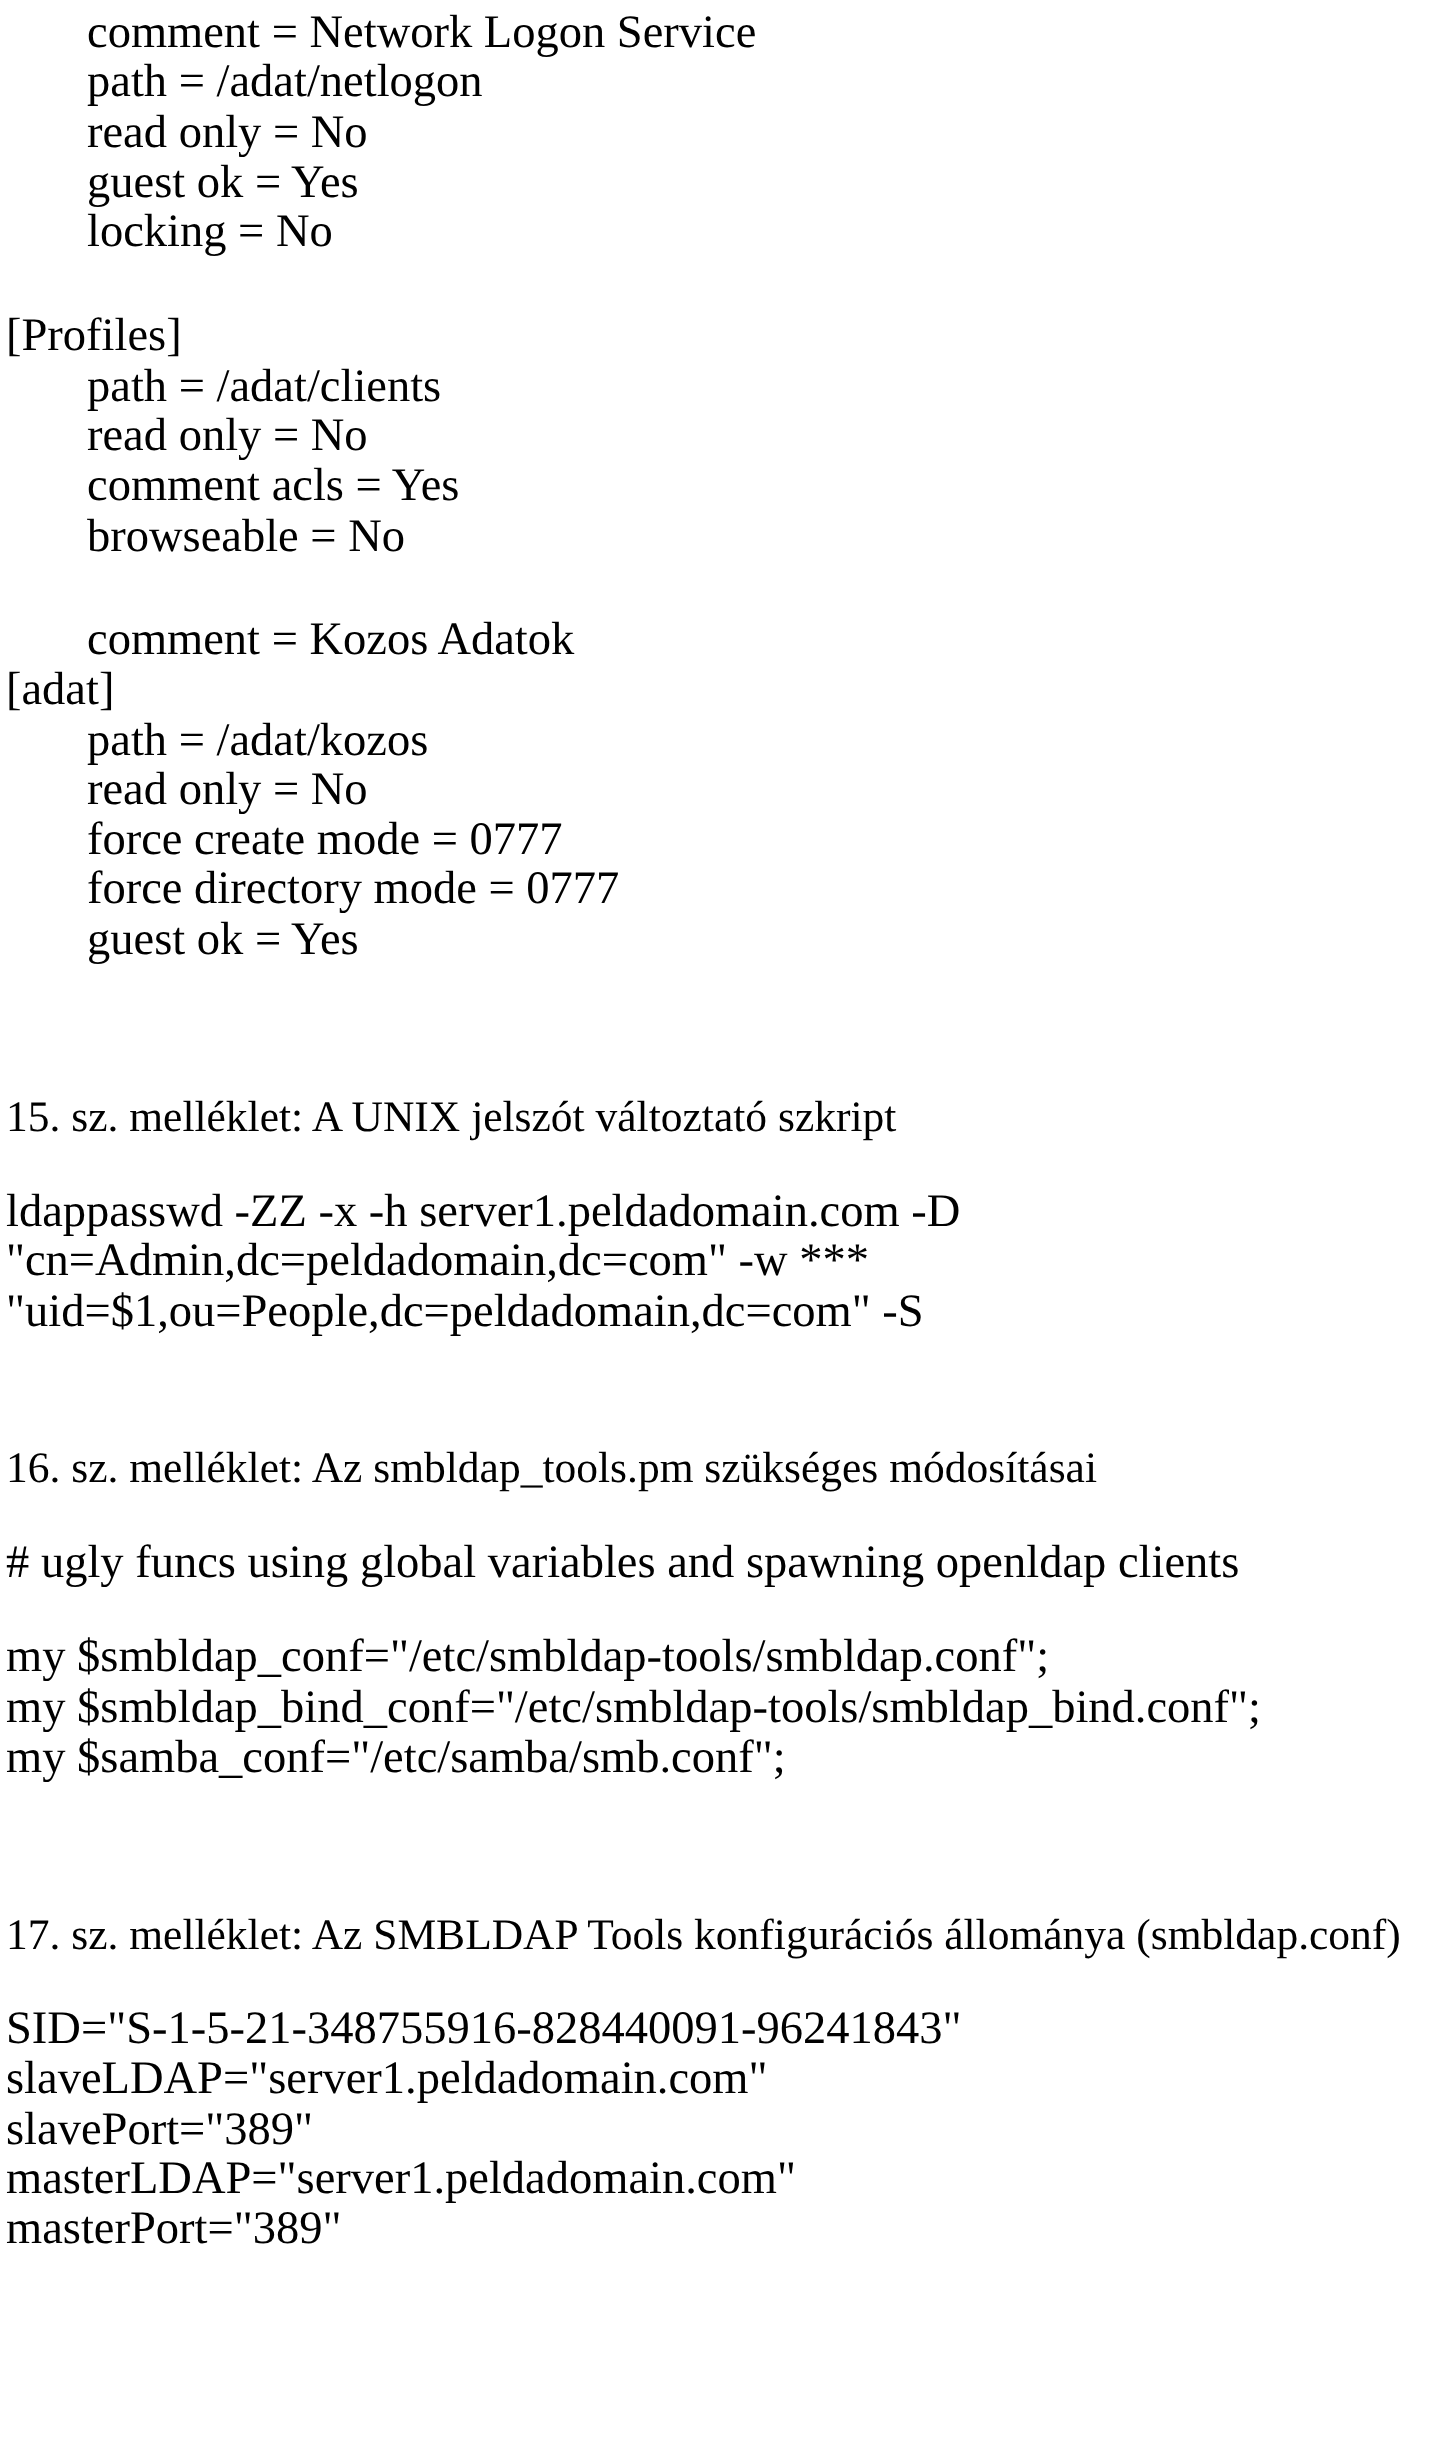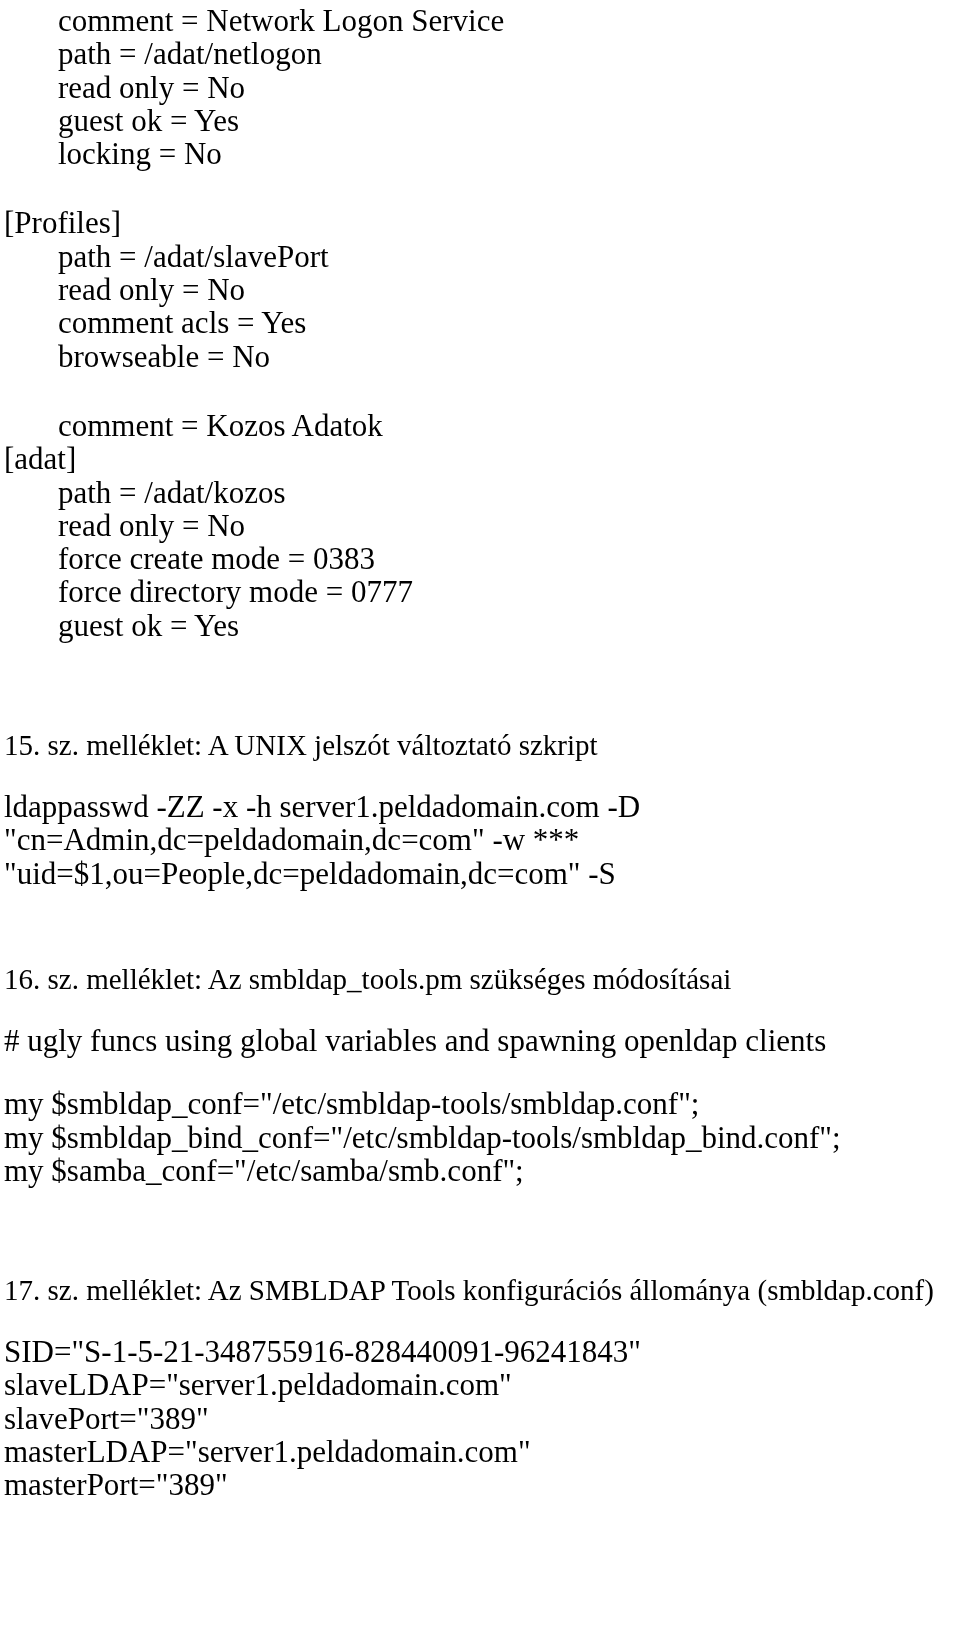--- a/index.html
+++ b/index.html
@@ -64,34 +64,34 @@
     <div class="line indent">path = /adat/netlogon</div>
     <div class="line indent">read only = No</div>
     <div class="line indent">guest ok = Yes</div>
     <div class="line indent">locking = No</div>
   </div>
 
   <div class="gap-md"></div>
 
   <div class="block">
     <div class="line flush">[Profiles]</div>
-    <div class="line indent">path = /adat/slavePort</div>
+    <div class="line indent">path = /adat/clients</div>
     <div class="line indent">read only = No</div>
     <div class="line indent">comment acls = Yes</div>
     <div class="line indent">browseable = No</div>
   </div>
 
   <div class="gap-md"></div>
 
   <div class="block">
     <div class="line indent">comment = Kozos Adatok</div>
     <div class="line flush">[adat]</div>
     <div class="line indent">path = /adat/kozos</div>
     <div class="line indent">read only = No</div>
-    <div class="line indent">force create mode = 0383</div>
+    <div class="line indent">force create mode = 0777</div>
     <div class="line indent">force directory mode = 0777</div>
     <div class="line indent">guest ok = Yes</div>
   </div>
 
   <div class="gap-xxl"></div>
 
   <div class="block">
     <div class="heading">15. sz. melléklet: A UNIX jelszót változtató szkript</div>
     <div class="spacer-after-heading"></div>
     <div class="line flush">ldappasswd -ZZ -x -h server1.peldadomain.com -D</div>

